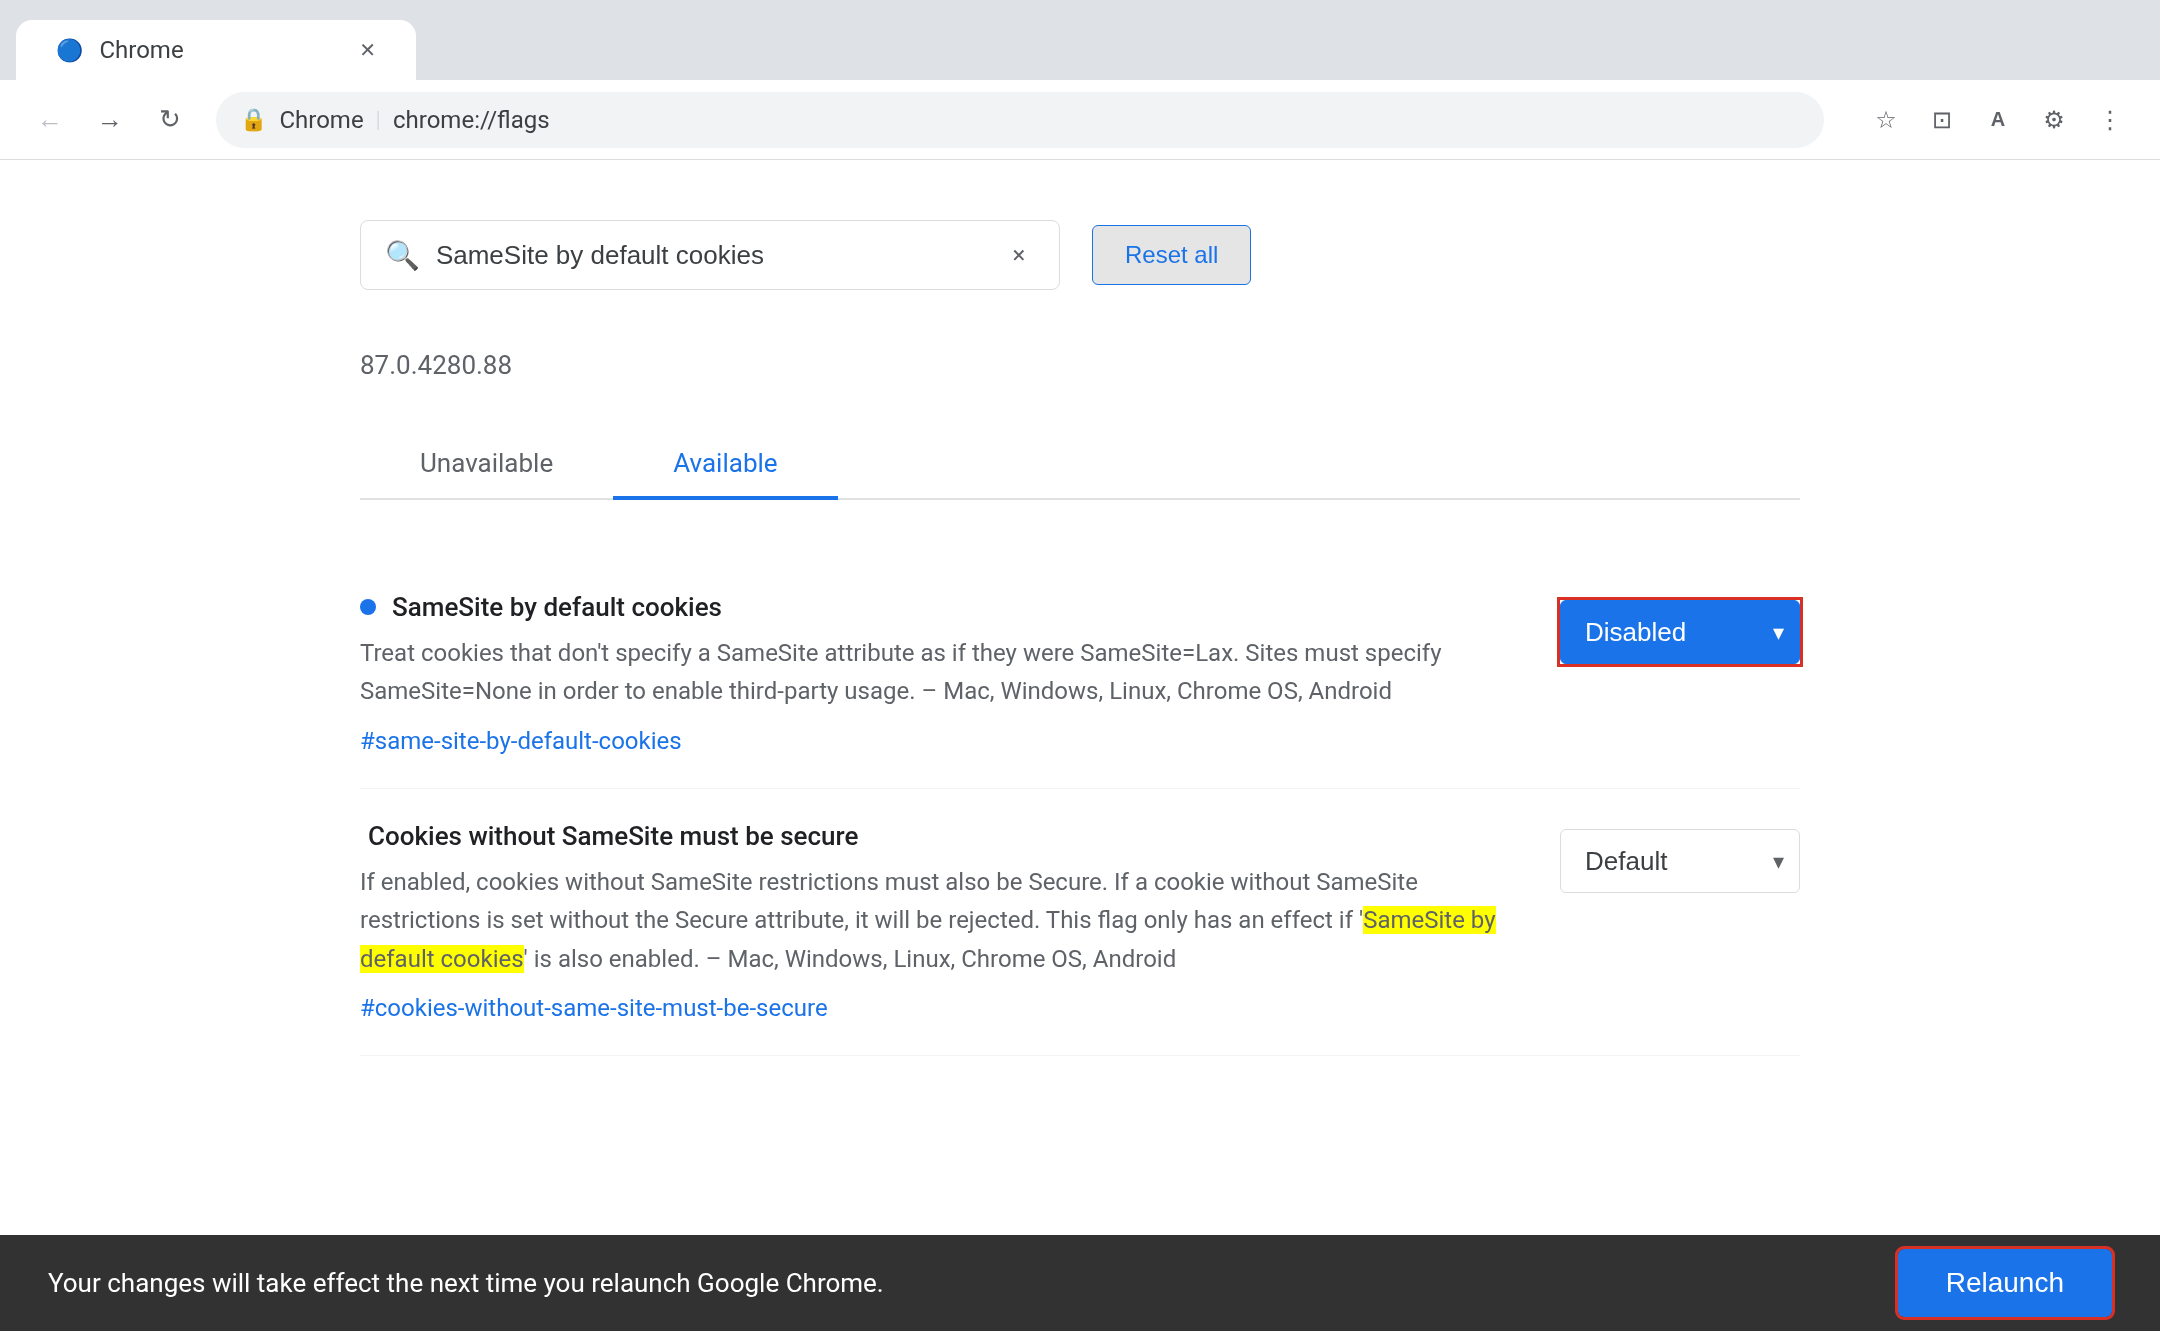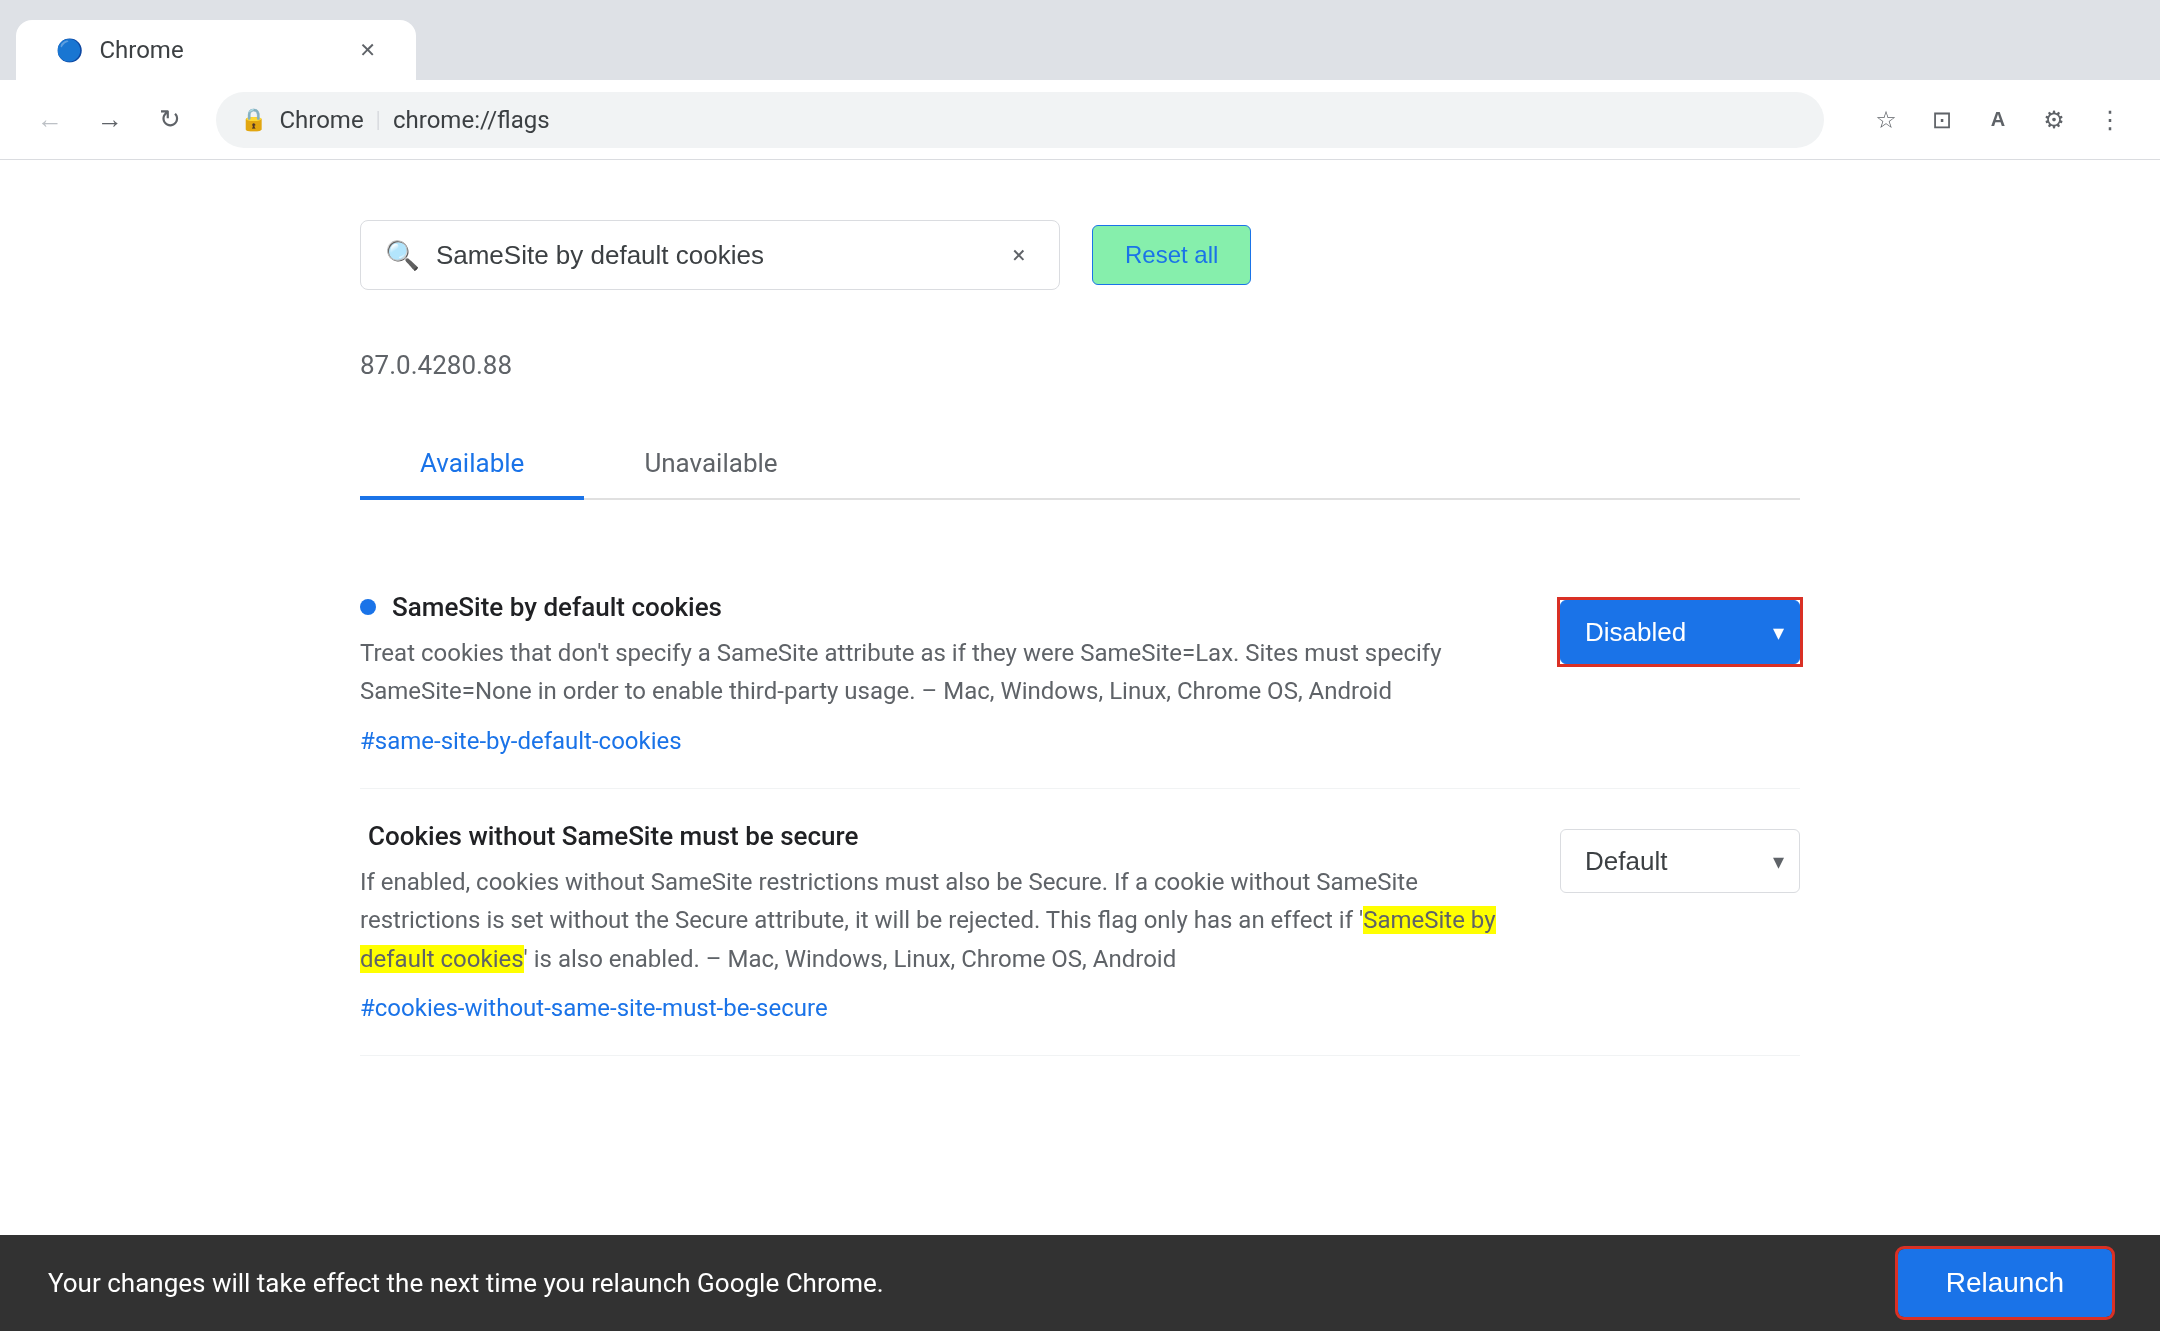--- a/index.html
+++ b/index.html
@@ -196,21 +196,21 @@
       width: 32px;
       height: 32px;
       display: flex;
       align-items: center;
       justify-content: center;
       border-radius: 50%;
     }
 
     .reset-all-btn {
       border: 1px solid #1a73e8;
-      background: #86efac;
+      background: #e5e5e5;
       color: #1a73e8;
       border-radius: 6px;
       padding: 0 32px;
       height: 60px;
       font-size: 24px;
       cursor: pointer;
     }
 
     
     .page-header {
@@ -462,25 +462,25 @@
         <span class="search-clear">×</span>
       </div>
       <button class="reset-all-btn">Reset all</button>
     </div>
 
     <div class="page-header">
       <span class="version-text">87.0.4280.88</span>
     </div>
 
     <div class="tabs">
+      <div class="tab-item">
+        <span>Unavailable</span>
+      </div>
       <div class="tab-item active">
         <span>Available</span>
-      </div>
-      <div class="tab-item">
-        <span>Unavailable</span>
       </div>
     </div>
 
     <div class="flag-item">
       <div class="flag-content">
         <div class="flag-title-row">
           <span class="flag-dot"></span>
           <span class="flag-title">SameSite by default cookies</span>
         </div>
         <p class="flag-description">Treat cookies that don't specify a SameSite attribute as if they were SameSite=Lax. Sites must specify SameSite=None in order to enable third-party usage. – Mac, Windows, Linux, Chrome OS, Android</p>

